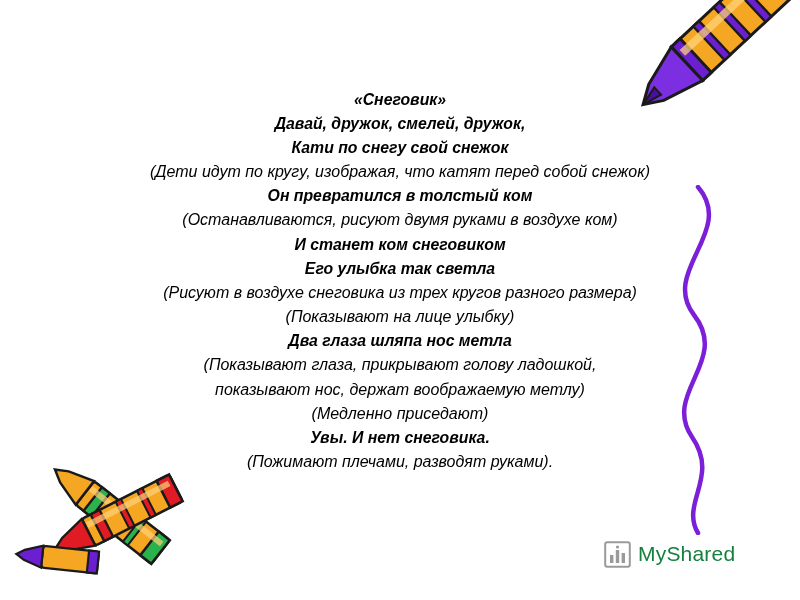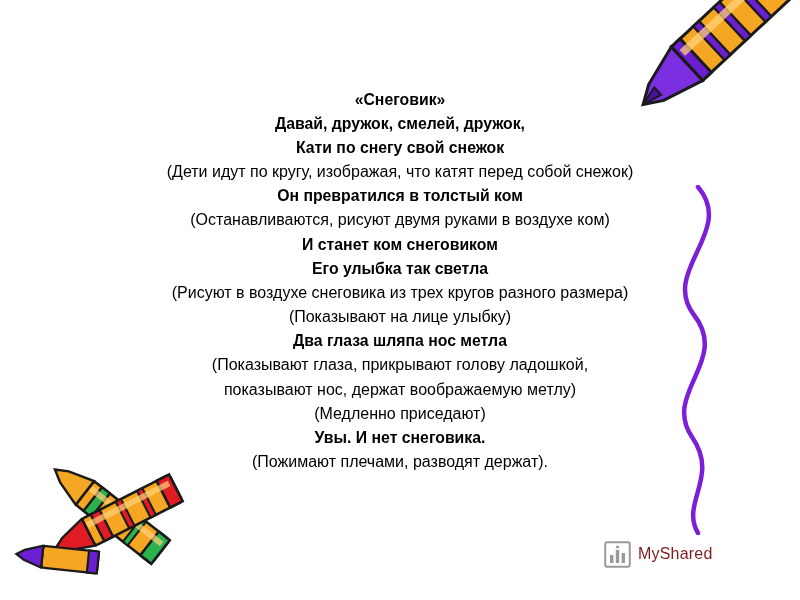--- a/index.html
+++ b/index.html
@@ -24,20 +24,21 @@
   }
 
   
   #poem {
     position: absolute;
     left: 110px;
     top: 88px;
     width: 580px;
     text-align: center;
     font-family: "Liberation Sans", sans-serif;
+    font-style: italic;
     color: #000000;
     font-size: 15.5px;
     line-height: 1.52;
   }
   #poem .ln {
     white-space: nowrap;
   }
   #poem .ln.bold {
     font-weight: bold;
     font-size: 15.8px;
@@ -93,22 +94,22 @@
     align-items: center;
     gap: 7px;
   }
   #logo .logo-mark {
     width: 27px;
     height: 27px;
     flex: 0 0 auto;
   }
   #logo .logo-text {
     font-family: "Liberation Sans", sans-serif;
-    font-size: 16px;
-    color: #7f1d1d;
+    font-size: 21px;
+    color: #15803d;
     letter-spacing: 0.2px;
     white-space: nowrap;
   }
 </style>
 </head>
 <body>
 
 <div id="slide">
 
   <div id="poem">
@@ -120,21 +121,21 @@
     <div class="ln plain">(Останавливаются, рисуют двумя руками в воздухе ком)</div>
     <div class="ln bold">И станет ком снеговиком</div>
     <div class="ln bold">Его улыбка так светла</div>
     <div class="ln plain">(Рисуют в воздухе снеговика из трех кругов разного размера)</div>
     <div class="ln plain">(Показывают на лице улыбку)</div>
     <div class="ln bold">Два глаза шляпа нос метла</div>
     <div class="ln plain">(Показывают глаза, прикрывают голову ладошкой,</div>
     <div class="ln plain">показывают нос, держат воображаемую метлу)</div>
     <div class="ln plain">(Медленно приседают)</div>
     <div class="ln bold">Увы. И нет снеговика.</div>
-    <div class="ln plain">(Пожимают плечами, разводят держат).</div>
+    <div class="ln plain">(Пожимают плечами, разводят руками).</div>
   </div>
 
   <div class="crayon" id="crayon-top-right">
     <svg width="230" height="210" viewBox="0 0 230 210" xmlns="http://www.w3.org/2000/svg">
       <g transform="rotate(47 115 100)">
 
         <rect x="44" y="-38" width="46" height="146" rx="4" fill="#f5a623" stroke="#1a1a1a" stroke-width="3"></rect>
 
         <rect x="44" y="-38" width="46" height="20" fill="#6b1fd1" stroke="#1a1a1a" stroke-width="3"></rect>
         <rect x="44" y="16" width="46" height="8" fill="#6b1fd1" stroke="#1a1a1a" stroke-width="2.4"></rect>

